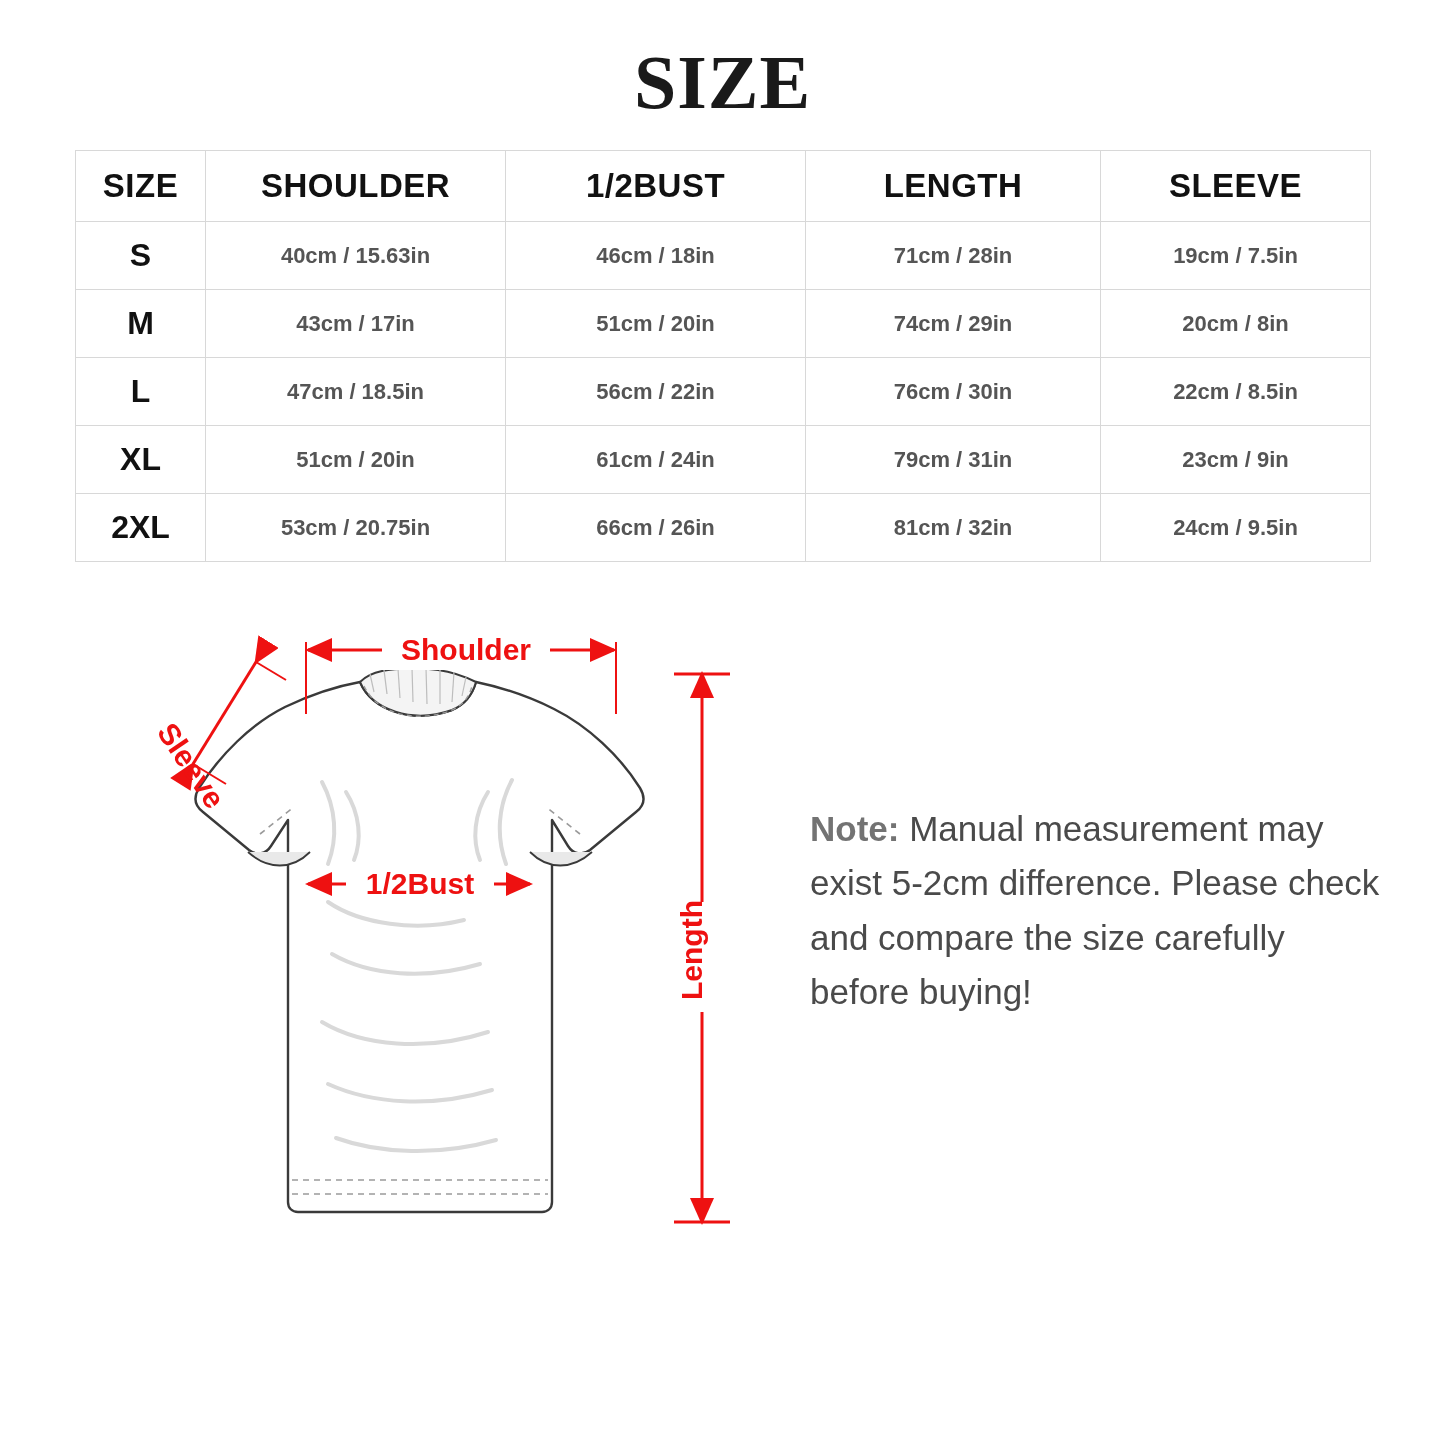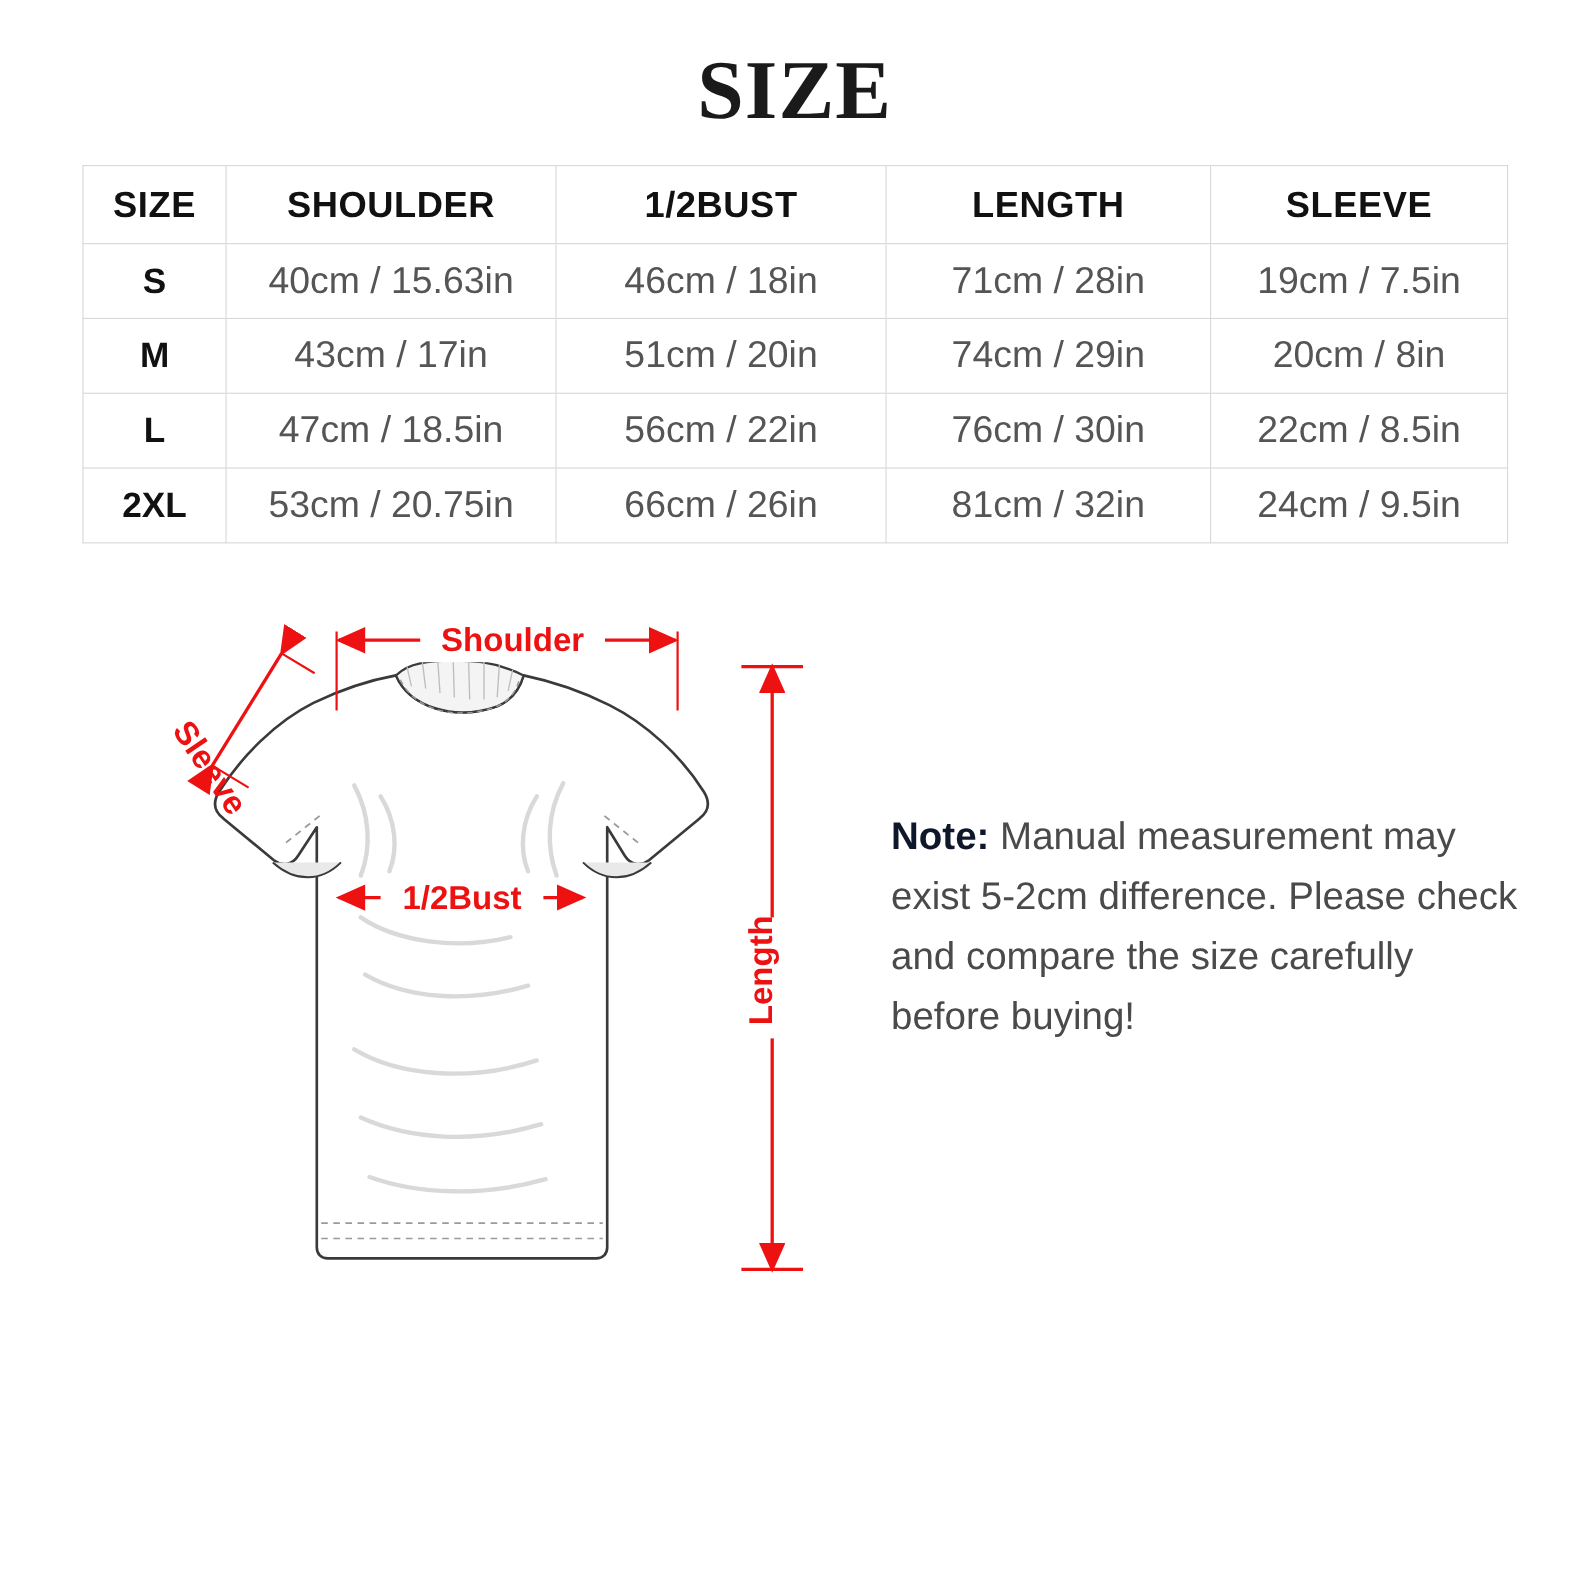--- a/index.html
+++ b/index.html
@@ -51,23 +51,23 @@
   }
   table.size-table th {
     height: 68px;
     font-size: 33px;
     font-weight: 700;
     color: #111;
     letter-spacing: 0.5px;
   }
   table.size-table td {
     height: 65px;
-    font-size: 34px;
+    font-size: 22px;
     color: #555;
-    font-weight: 400;
+    font-weight: 700;
   }
   table.size-table td.size-cell {
     font-size: 32px;
     font-weight: 700;
     color: #111;
   }
   col.c-size { width: 130px; }
   col.c-shoulder { width: 300px; }
   col.c-bust { width: 300px; }
   col.c-length { width: 295px; }
@@ -92,21 +92,21 @@
   .note {
     position: absolute;
     left: 810px;
     top: 200px;
     width: 580px;
     font-size: 35px;
     line-height: 1.55;
     color: #4a4a4a;
   }
   .note b {
-    color: #0f172a;
+    color: #737373;
     font-weight: 700;
   }
 </style>
 </head>
 <body>
 
 <div class="page">
 
   <div class="title">SIZE</div>
 
@@ -142,20 +142,27 @@
           <td>51cm / 20in</td>
           <td>74cm / 29in</td>
           <td>20cm / 8in</td>
         </tr>
         <tr>
           <td class="size-cell">L</td>
           <td>47cm / 18.5in</td>
           <td>56cm / 22in</td>
           <td>76cm / 30in</td>
           <td>22cm / 8.5in</td>
+        </tr>
+        <tr>
+          <td class="size-cell">XL</td>
+          <td>51cm / 20in</td>
+          <td>61cm / 24in</td>
+          <td>79cm / 31in</td>
+          <td>23cm / 9in</td>
         </tr>
         <tr>
           <td class="size-cell">2XL</td>
           <td>53cm / 20.75in</td>
           <td>66cm / 26in</td>
           <td>81cm / 32in</td>
           <td>24cm / 9.5in</td>
         </tr>
       </tbody>
     </table>

